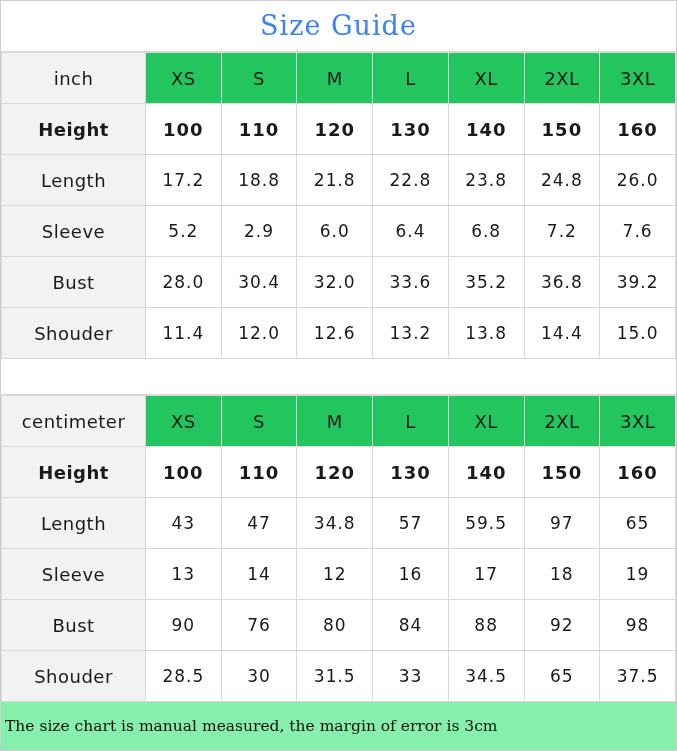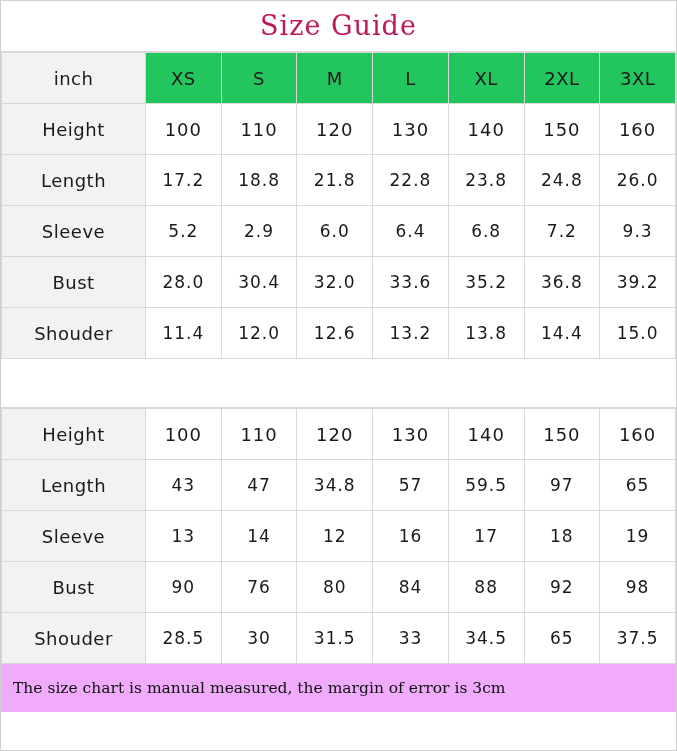--- a/index.html
+++ b/index.html
@@ -24,21 +24,21 @@
     display: flex;
     flex-direction: column;
   }
   .title {
     height: 50px;
     line-height: 50px;
     text-align: center;
     font-family: "DejaVu Serif", serif;
     font-size: 27px;
     letter-spacing: 1px;
-    color: #be185d;
+    color: #3b82f6;
     border-bottom: 1px solid #d8d8d8;
     background: #ffffff;
   }
   table {
     border-collapse: collapse;
     width: 100%;
     table-layout: fixed;
   }
   td {
     border: 1px solid #d9d9d9;
@@ -62,39 +62,40 @@
     letter-spacing: 0.5px;
   }
   tr.header td.label {
     background: #f2f2f2;
   }
   tr.header td.size {
     background: #22c55e;
   }
   tr.strong td {
     font-size: 18px;
+    font-weight: bold;
   }
   tr.strong td.label {
     background: #f2f2f2;
   }
   .spacer {
     height: 48px;
     background: #ffffff;
     border-bottom: 1px solid #d9d9d9;
   }
   .footer {
     height: 48px;
     line-height: 48px;
     font-family: "DejaVu Serif", serif;
     font-size: 15.5px;
     letter-spacing: 0px;
-    padding-left: 12px;
+    padding-left: 4px;
     white-space: nowrap;
     color: #111111;
-    background: #f0abfc;
+    background: #86efac;
   }
 </style>
 </head>
 <body>
 
 <div class="page">
 
   <div class="title">Size Guide</div>
 
   <table>
@@ -130,21 +131,21 @@
         <td>26.0</td>
       </tr>
       <tr>
         <td class="label">Sleeve</td>
         <td>5.2</td>
         <td>2.9</td>
         <td>6.0</td>
         <td>6.4</td>
         <td>6.8</td>
         <td>7.2</td>
-        <td>9.3</td>
+        <td>7.6</td>
       </tr>
       <tr>
         <td class="label">Bust</td>
         <td>28.0</td>
         <td>30.4</td>
         <td>32.0</td>
         <td>33.6</td>
         <td>35.2</td>
         <td>36.8</td>
         <td>39.2</td>
@@ -159,20 +160,30 @@
         <td>14.4</td>
         <td>15.0</td>
       </tr>
     </tbody>
   </table>
 
   <div class="spacer"></div>
 
   <table>
     <tbody>
+      <tr class="header">
+        <td class="label">centimeter</td>
+        <td class="size">XS</td>
+        <td class="size">S</td>
+        <td class="size">M</td>
+        <td class="size">L</td>
+        <td class="size">XL</td>
+        <td class="size">2XL</td>
+        <td class="size">3XL</td>
+      </tr>
       <tr class="strong">
         <td class="label">Height</td>
         <td>100</td>
         <td>110</td>
         <td>120</td>
         <td>130</td>
         <td>140</td>
         <td>150</td>
         <td>160</td>
       </tr>

